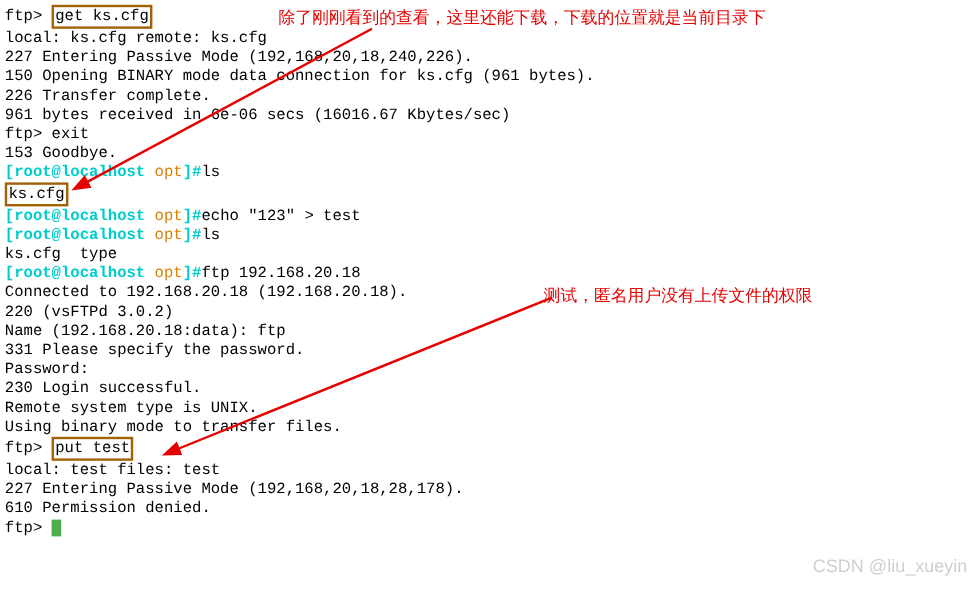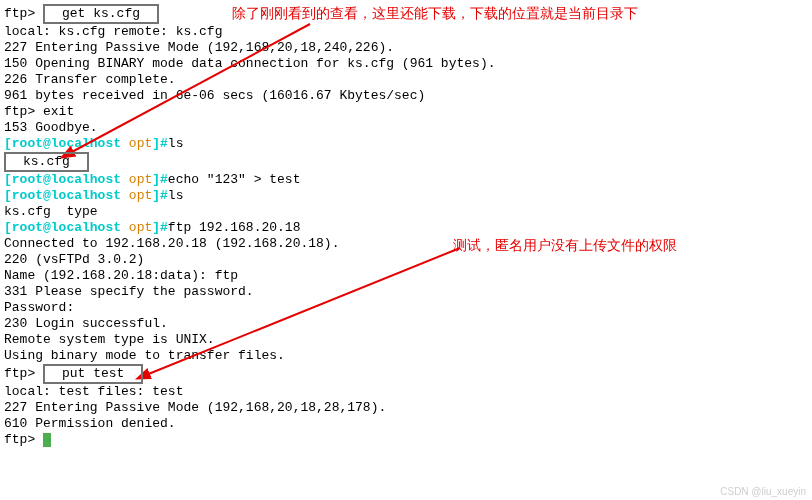--- a/index.html
+++ b/index.html
@@ -18,45 +18,45 @@
     .prompt-cyan { color: #00cccc; font-weight: bold; }
     .prompt-cyan-orange { color: #d88000; font-weight: normal; }
     .cursor {
       display: inline-block;
       width: 8px;
       height: 14px;
       background: #4caf4c;
       vertical-align: text-bottom;
     }
     .box-red {
-      border: 2px solid #737373;
+      border: 2px solid #a16207;
       display: inline-block;
-      padding: 0 17px;
+      padding: 0 1px;
       position: relative;
       z-index: 2;
     }
     .anno {
       position: absolute;
       color: #e60000;
-      font-family: Liberation Serif, serif;
+      font-family: Liberation Sans, sans-serif;
       font-size: 14px;
       white-space: nowrap;
     }
     svg.arrows {
       position: absolute;
       top: 0; left: 0;
       width: 812px; height: 500px;
       pointer-events: none;
     }
     .watermark {
       position: absolute;
-      bottom: 0;
+      bottom: 19px;
       right: 6px;
       font-family: Arial, sans-serif;
-      font-size: 10px;
+      font-size: 15px;
       color: #cfcfcf;
     }
   </style>
 </head>
 <body>
 
 <div class="line"><span>ftp&gt; </span><span class="box-red"><span>get ks.cfg</span></span></div>
 <div class="line">local: ks.cfg remote: ks.cfg</div>
 <div class="line">227 Entering Passive Mode (192,168,20,18,240,226).</div>
 <div class="line">150 Opening BINARY mode data connection for ks.cfg (961 bytes).</div>

